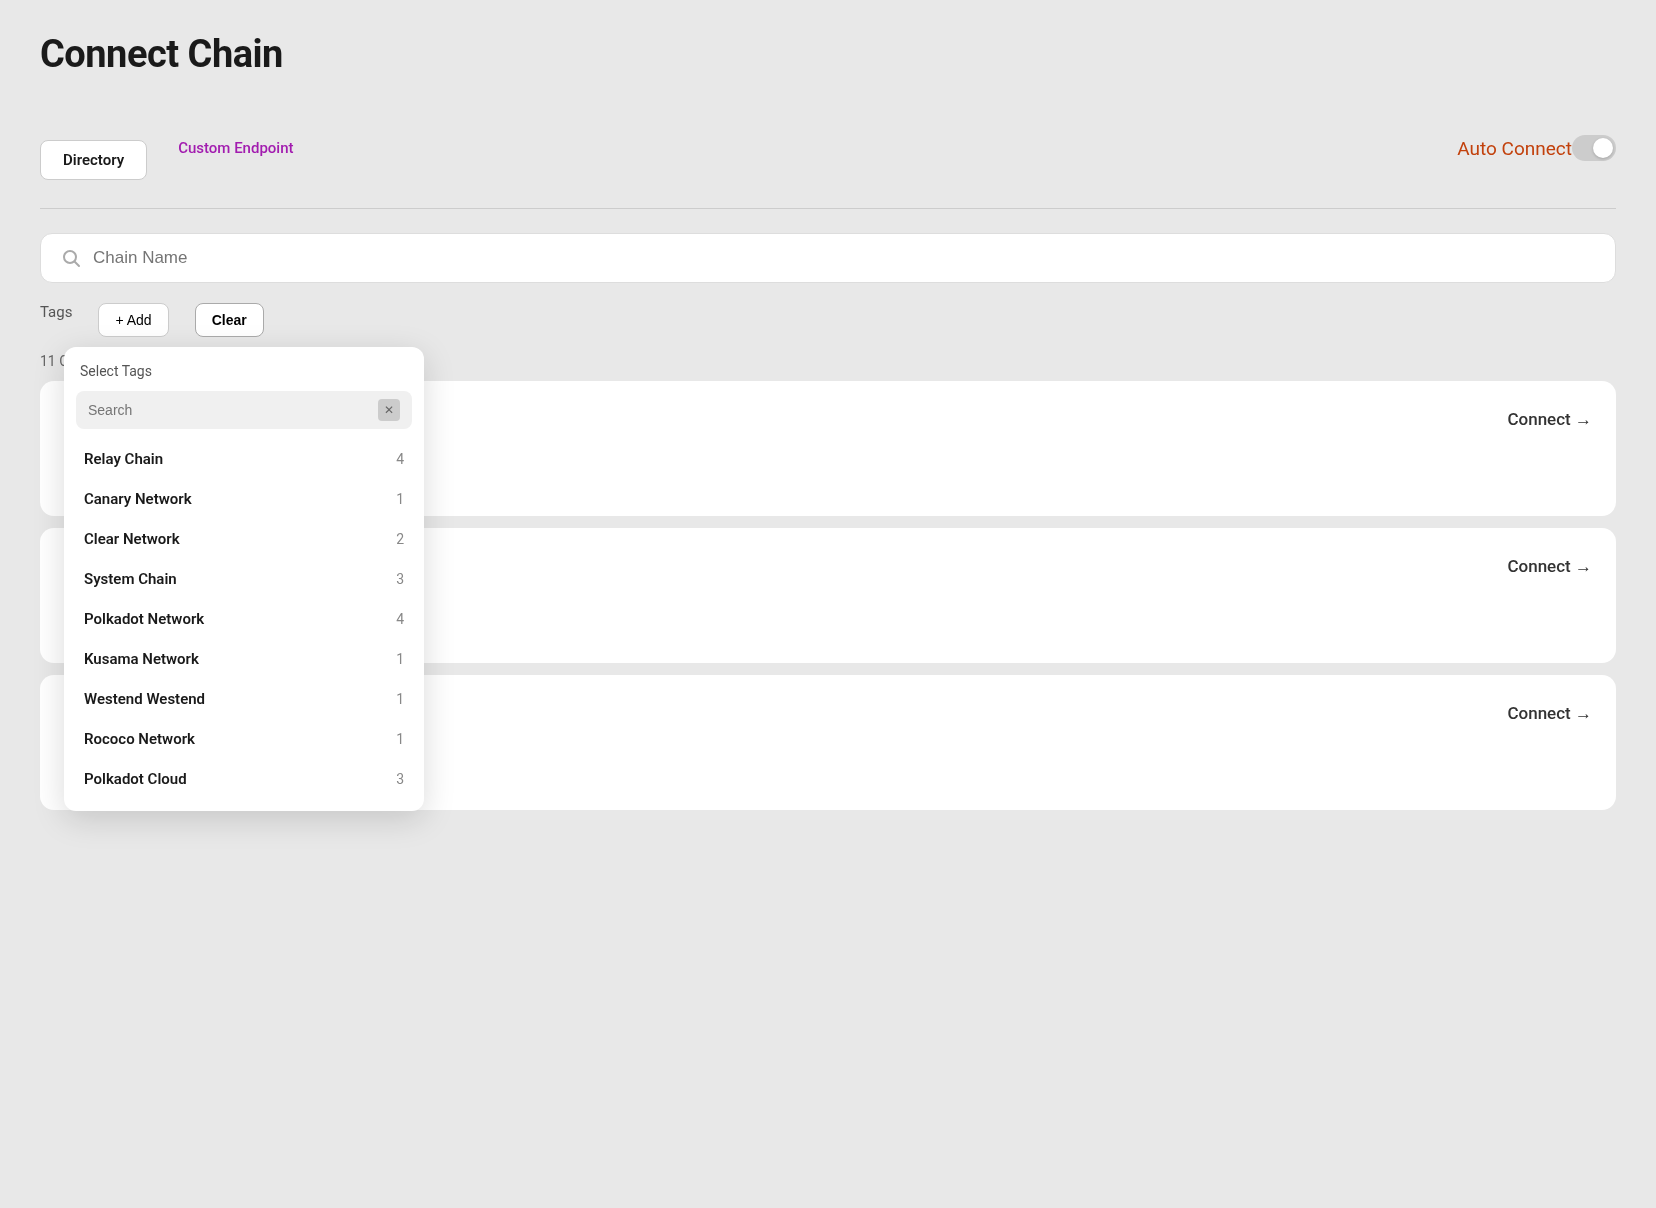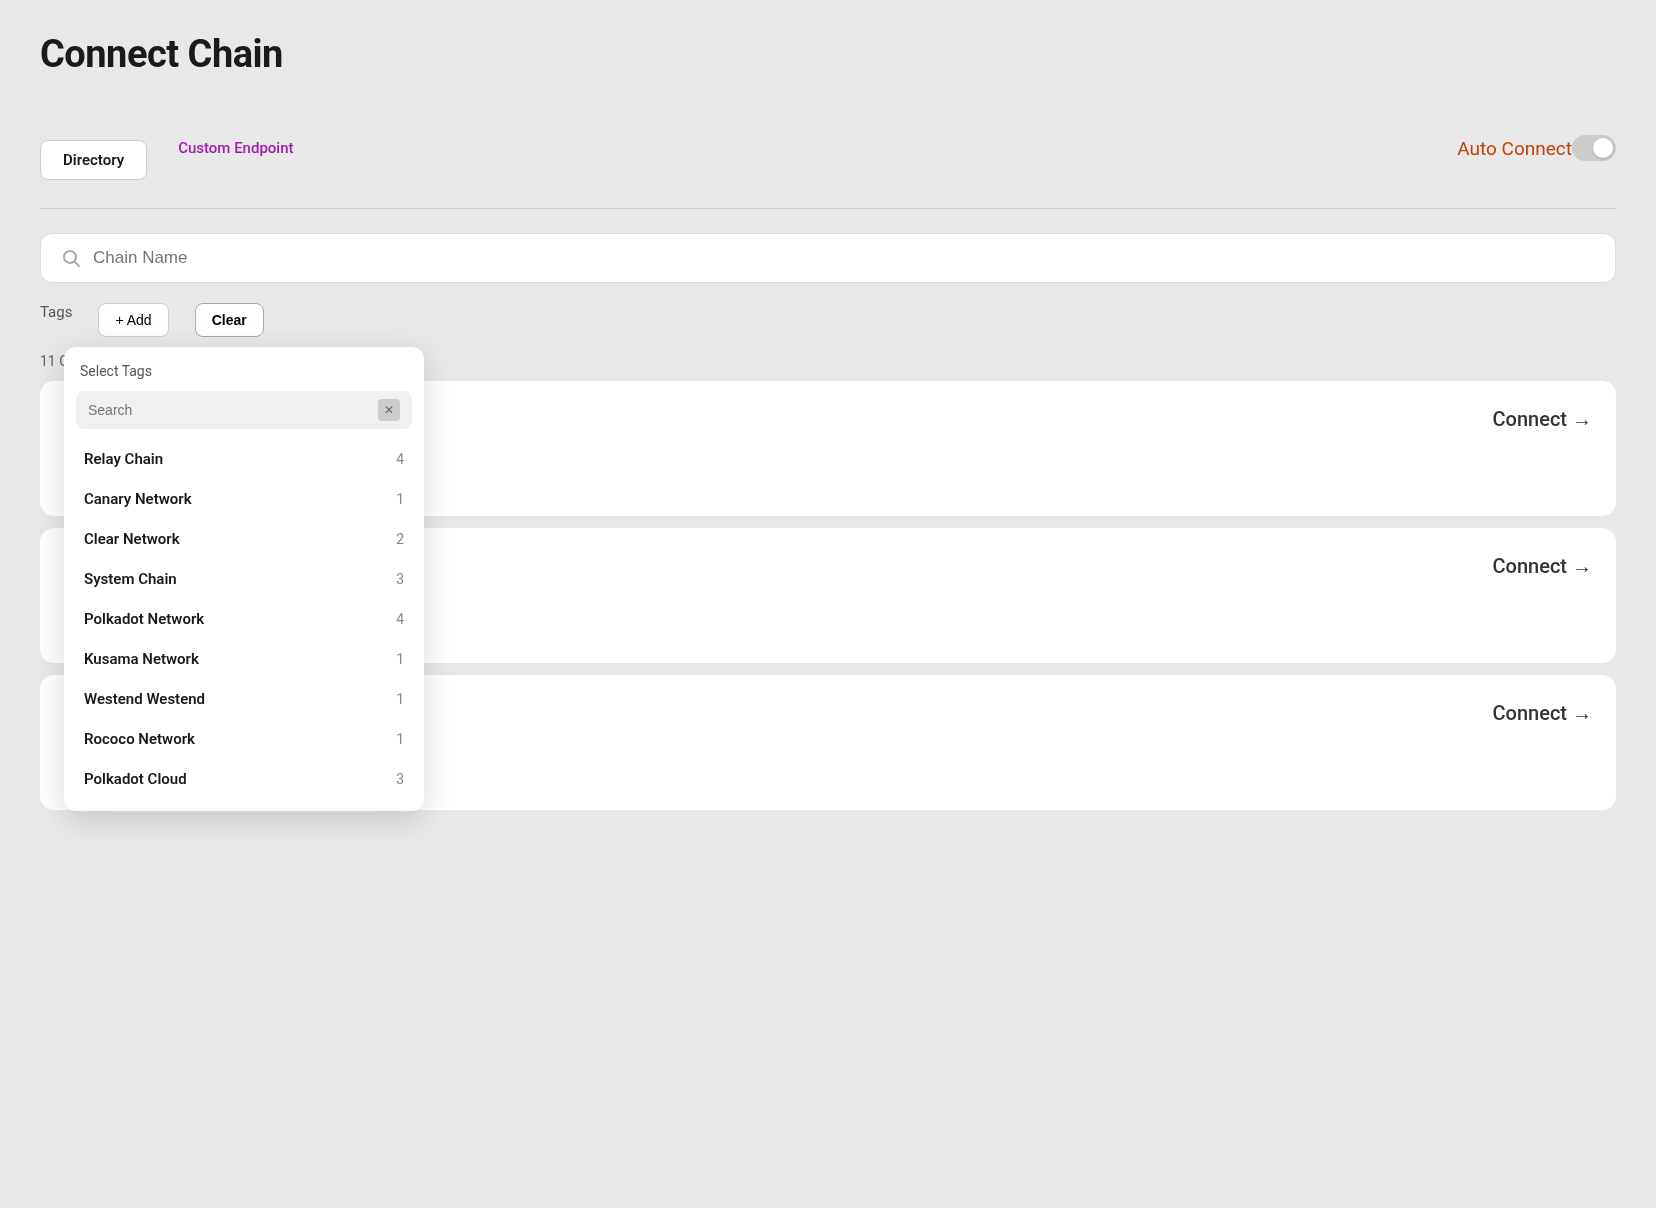--- a/index.html
+++ b/index.html
@@ -234,21 +234,21 @@
       display: flex;
       align-items: center;
       gap: 6px;
       color: #666;
       font-size: 13px;
     }
     .connect-btn {
       display: flex;
       align-items: center;
       gap: 6px;
-      font-size: 20px;
+      font-size: 17px;
       font-weight: 500;
       color: #333;
       cursor: pointer;
       white-space: nowrap;
       margin-left: 44px;
     }
     .chain-tags-row {
       display: flex;
       align-items: center;
       gap: 8px;

